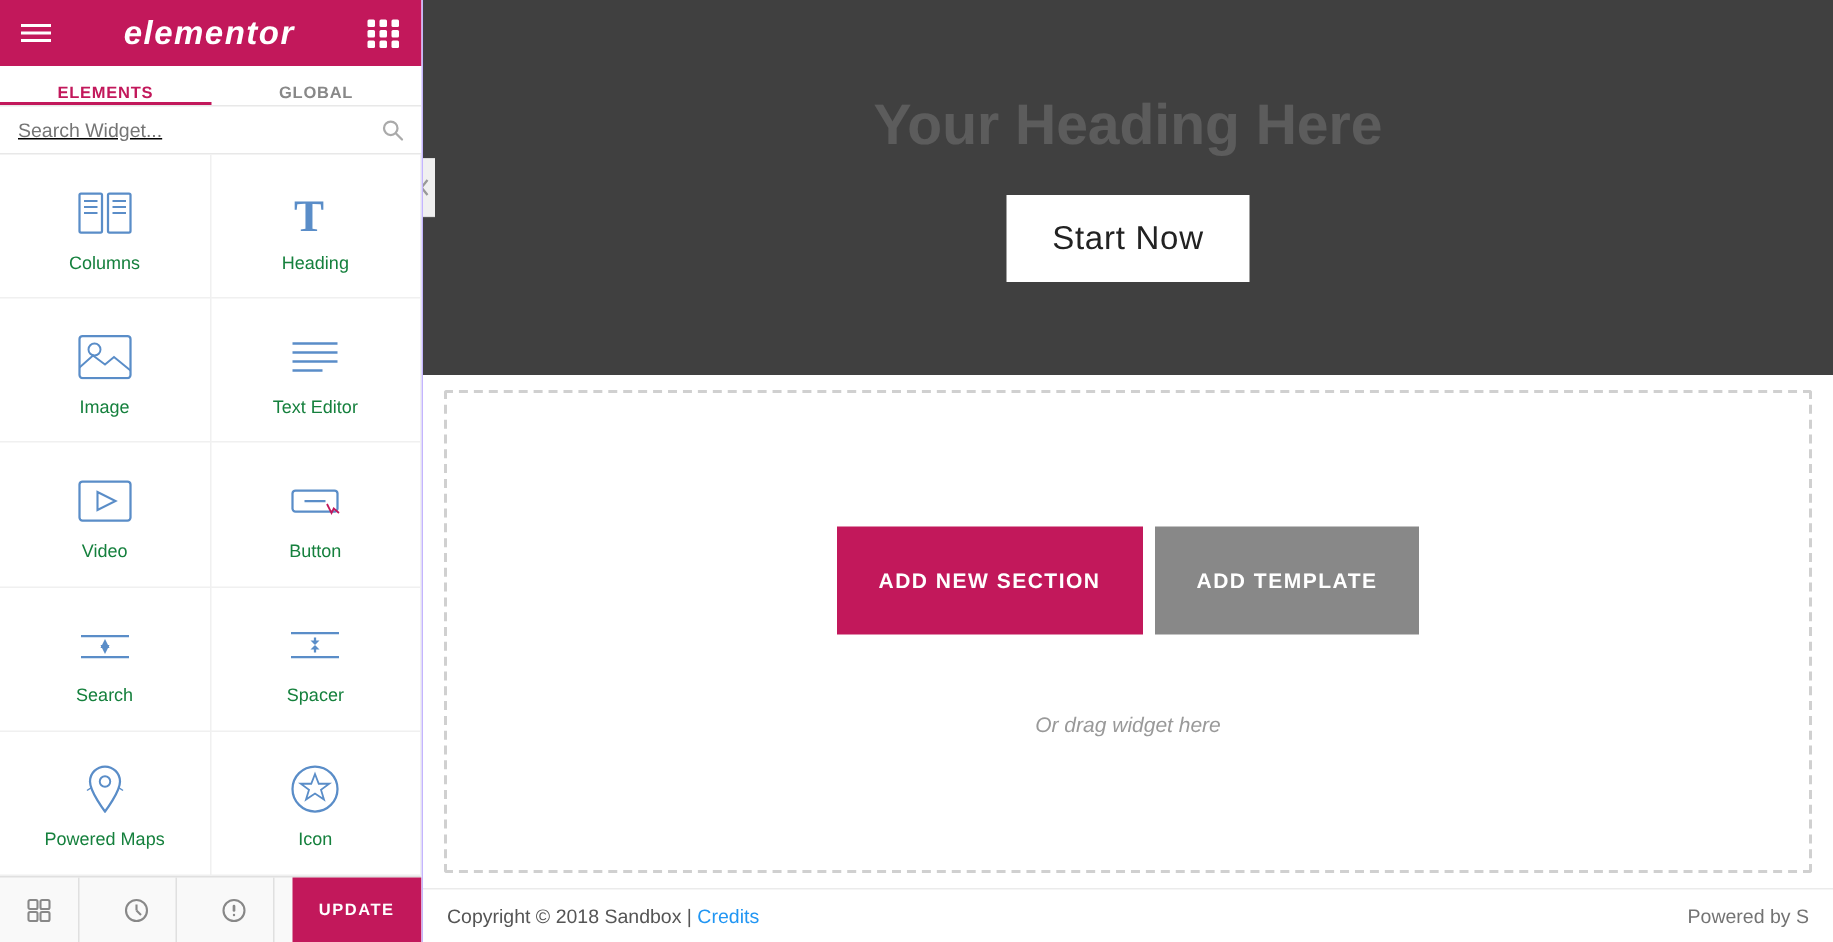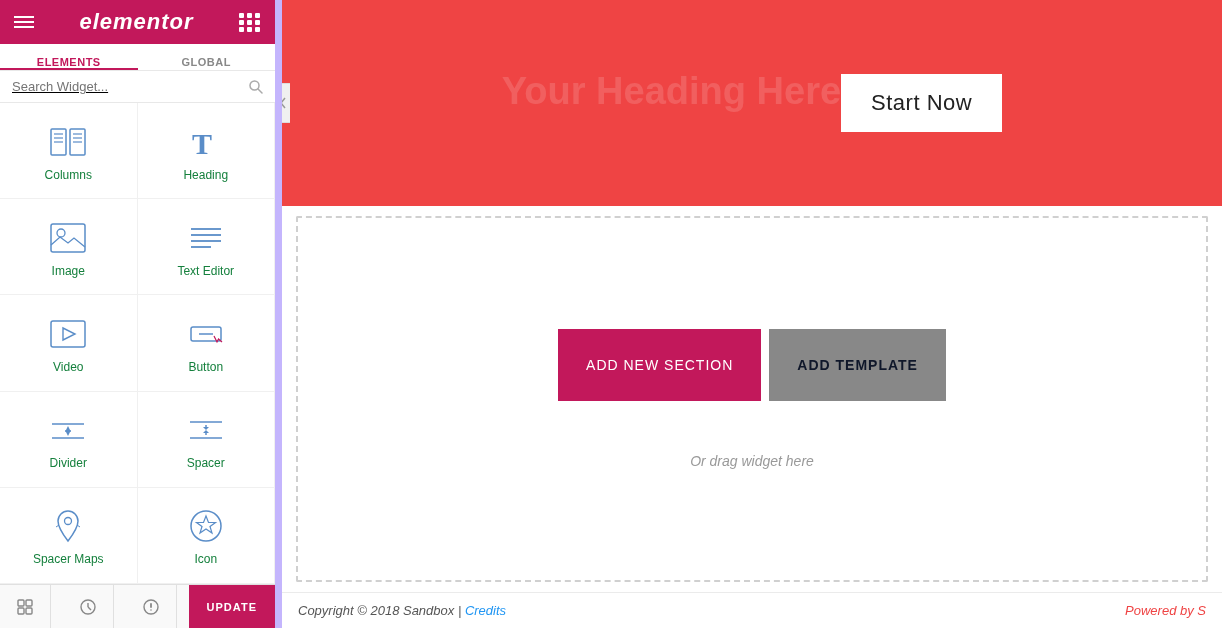--- a/index.html
+++ b/index.html
@@ -5,21 +5,21 @@
     * { box-sizing: border-box; margin: 0; padding: 0; }
     body { font-family: 'Segoe UI', Arial, sans-serif; display: flex; width: 1222px; height: 628px; overflow: hidden; }
 
     
     .sidebar {
       width: 282px;
       min-width: 282px;
       background: #fff;
       display: flex;
       flex-direction: column;
-      border-right: 7px solid #c4b5fd;
+      border-right: 1px solid #c4b5fd;
       height: 628px;
       overflow: hidden;
     }
 
     .sidebar-header {
       background: #c2185b;
       display: flex;
       align-items: center;
       justify-content: space-between;
       padding: 0 14px;
@@ -192,24 +192,24 @@
     
     .main-canvas {
       flex: 1;
       display: flex;
       flex-direction: column;
       overflow: hidden;
       position: relative;
     }
 
     .hero-section {
-      background: #ef4444;
-      height: 206px;
-      display: flex;
-      flex-direction: row;
+      background: #404040;
+      height: 250px;
+      display: flex;
+      flex-direction: column;
       align-items: center;
       justify-content: center;
       position: relative;
     }
 
     .start-now-btn {
       background: #fff;
       color: #222;
       font-size: 22px;
       padding: 16px 30px;
@@ -251,31 +251,31 @@
     .add-section-buttons {
       display: flex;
       gap: 8px;
       margin-bottom: 16px;
     }
 
     .add-new-section-btn {
       background: #c2185b;
       color: #fff;
       font-size: 14px;
-      font-weight: 400;
+      font-weight: 700;
       letter-spacing: 1px;
       padding: 14px 28px;
       cursor: pointer;
       border: none;
       text-transform: uppercase;
     }
 
     .add-template-btn {
       background: #888;
-      color: #0f172a;
+      color: #ffffff;
       font-size: 14px;
       font-weight: 700;
       letter-spacing: 1px;
       padding: 28px 28px;
       cursor: pointer;
       border: none;
       text-transform: uppercase;
     }
 
     .drag-hint {
@@ -287,28 +287,27 @@
 
     .canvas-footer {
       display: flex;
       justify-content: space-between;
       padding: 10px 16px;
       background: #fff;
       border-top: 1px solid #ebebeb;
       font-size: 13px;
       color: #555;
       flex-shrink: 0;
-      font-style: italic;
     }
     .canvas-footer a {
       color: #2196f3;
       text-decoration: none;
     }
     .canvas-footer .powered-by {
-      color: #ef4444;
+      color: #737373;
       font-size: 13px;
     }
 
     
     svg { display: block; }
   </style>
 </head>
 <body>
 
 <div class="sidebar">
@@ -423,21 +422,21 @@
 
     <div class="widget-item">
       <div class="widget-icon">
         <svg width="36" height="28" viewBox="0 0 36 28" fill="none">
           <line x1="2" y1="8" x2="34" y2="8" stroke="#5a8dc8" stroke-width="1.5"></line>
           <polygon points="18,10 15,16 21,16" fill="#5a8dc8"></polygon>
           <polygon points="18,20 15,14 21,14" fill="#5a8dc8"></polygon>
           <line x1="2" y1="22" x2="34" y2="22" stroke="#5a8dc8" stroke-width="1.5"></line>
         </svg>
       </div>
-      <span class="widget-label">Divider</span>
+      <span class="widget-label">Search</span>
     </div>
 
     <div class="widget-item">
       <div class="widget-icon">
         <svg width="36" height="28" viewBox="0 0 36 28" fill="none">
           <line x1="2" y1="6" x2="34" y2="6" stroke="#5a8dc8" stroke-width="1.5"></line>
           <line x1="18" y1="9" x2="18" y2="13" stroke="#5a8dc8" stroke-width="1.5"></line>
           <polygon points="18,14 15,11 21,11" fill="#5a8dc8"></polygon>
           <line x1="18" y1="19" x2="18" y2="15" stroke="#5a8dc8" stroke-width="1.5"></line>
           <polygon points="18,14 15,17 21,17" fill="#5a8dc8"></polygon>
@@ -450,21 +449,21 @@
     <div class="widget-item">
       <div class="widget-icon">
         <svg width="30" height="34" viewBox="0 0 30 34" fill="none">
           <path d="M15 2C9.5 2 5 6.5 5 12c0 7 10 20 10 20s10-13 10-20C25 6.5 20.5 2 15 2z" stroke="#5a8dc8" stroke-width="1.5" fill="none"></path>
           <circle cx="15" cy="12" r="3.5" stroke="#5a8dc8" stroke-width="1.3" fill="none"></circle>
 
           <line x1="6" y1="16" x2="3" y2="18" stroke="#5a8dc8" stroke-width="1"></line>
           <line x1="24" y1="16" x2="27" y2="18" stroke="#5a8dc8" stroke-width="1"></line>
         </svg>
       </div>
-      <span class="widget-label">Spacer Maps</span>
+      <span class="widget-label">Powered Maps</span>
     </div>
 
     <div class="widget-item">
       <div class="widget-icon">
         <svg width="34" height="34" viewBox="0 0 34 34" fill="none">
           <circle cx="17" cy="17" r="15" stroke="#5a8dc8" stroke-width="1.5" fill="none"></circle>
           <polygon points="17,7 19.5,13.5 26.5,13.5 21,17.5 23,24 17,20 11,24 13,17.5 7.5,13.5 14.5,13.5" stroke="#5a8dc8" stroke-width="1.2" fill="none"></polygon>
         </svg>
       </div>
       <span class="widget-label">Icon</span>

